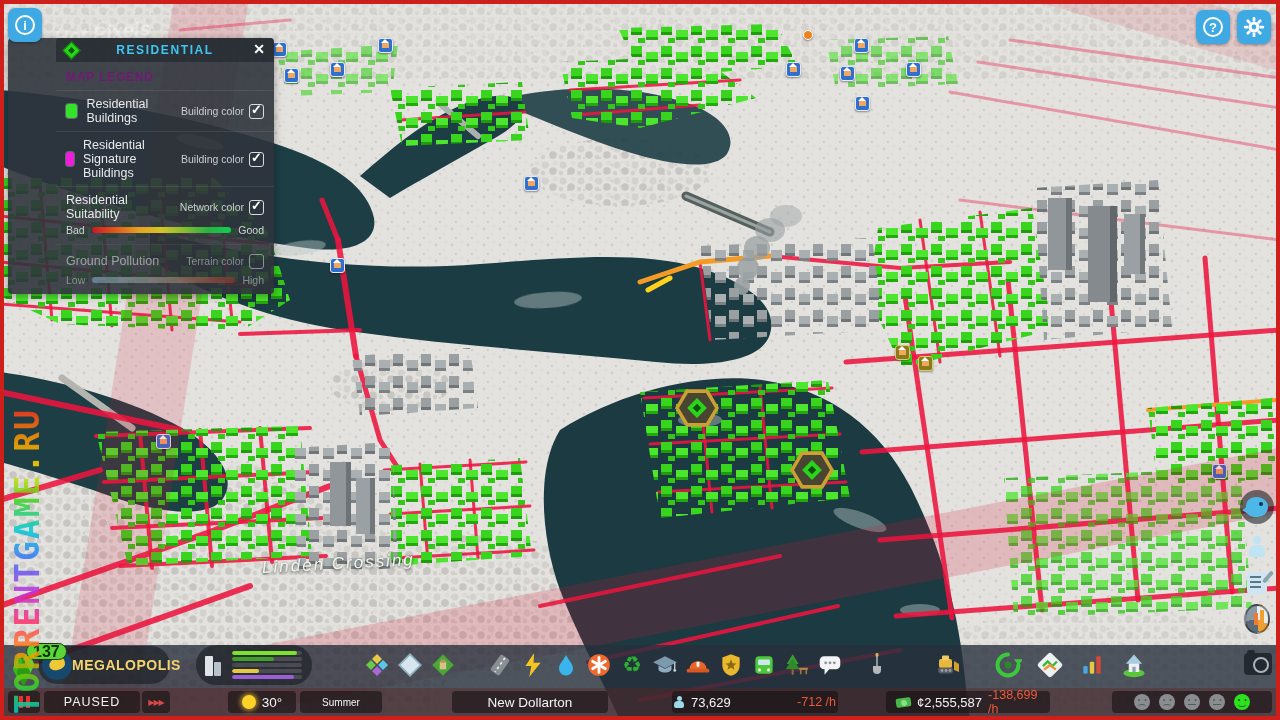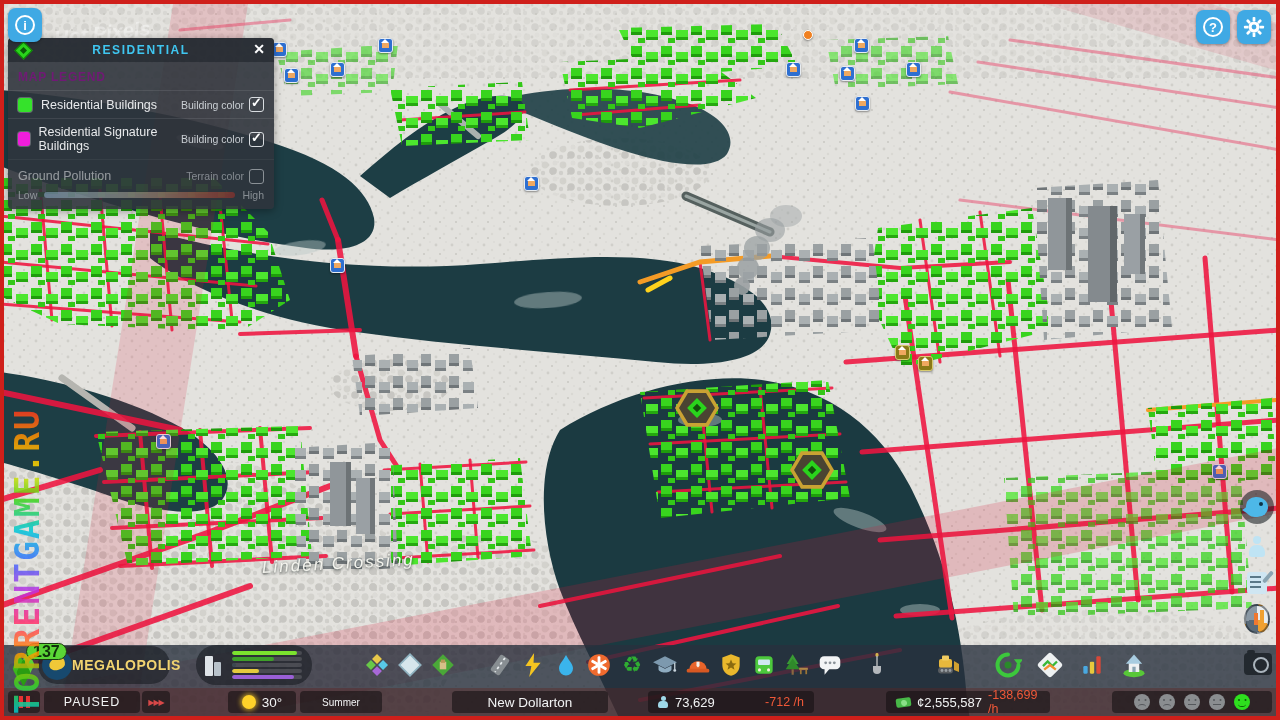--- a/index.html
+++ b/index.html
@@ -27,21 +27,21 @@
   .icon-btn{position:absolute;width:34px;height:34px;border-radius:8px;background:#3fa9e4;z-index:30;
     display:flex;align-items:center;justify-content:center;box-shadow:0 1px 3px rgba(0,0,0,.35);cursor:pointer;}
   .icon-btn .ring{width:20px;height:20px;border:2.5px solid #fff;border-radius:50%;display:flex;align-items:center;justify-content:center;
     color:#fff;font-weight:bold;font-size:13px;line-height:1;}
   #btn-info{left:8px;top:8px;}
   #btn-help{left:1196px;top:10px;}
   #btn-settings{left:1237px;top:10px;}
 
   
   .panel{position:absolute;left:8px;top:38px;width:266px;z-index:25;background:rgba(47,52,60,.90);
-    border-radius:4px;color:#e8eaec;font-size:13px;box-shadow:0 2px 8px rgba(0,0,0,.35);}
+    border-radius:4px;color:#e8eaec;font-size:13px;box-shadow:0 2px 8px rgba(0,0,0,.35);padding-left:48px;}
   .panel-header{position:relative;height:24px;background:rgba(36,40,47,.7);display:flex;align-items:center;border-radius:4px 4px 0 0;}
   .panel-title{position:absolute;left:0;right:0;text-align:center;color:#3fc6f0;font-weight:bold;font-size:12px;letter-spacing:1.6px;}
   .zone-diamond{width:13px;height:13px;margin-left:9px;background:#2ad41c;transform:rotate(45deg);border:1px solid #0c7a06;position:relative;z-index:1;}
   .zone-diamond:after{content:"";position:absolute;left:3px;top:3px;width:5px;height:5px;background:#0b5c08;}
   .panel-close{position:absolute;right:9px;top:3px;color:#fff;font-weight:bold;font-size:14px;cursor:pointer;z-index:1;}
   .legend-title{padding:8px 10px 6px;font-size:12px;font-weight:bold;letter-spacing:.8px;color:#701a75;}
   .legend-row{display:flex;align-items:center;padding:6px 10px;border-top:1px solid rgba(255,255,255,.09);min-height:26px;}
   .swatch{width:14px;height:14px;border-radius:3px;margin-right:9px;box-shadow:0 0 0 1px rgba(255,255,255,.25);}
   .legend-label{flex:0 1 auto;font-size:12.5px;}
   .spacer{flex:1;}
@@ -125,21 +125,21 @@
   .pause-btn{left:8px;width:32px;cursor:pointer;}
   .pause-glyph{width:11px;height:12px;position:relative;}
   .pause-glyph:before{content:"";position:absolute;left:0;width:4px;height:12px;background:#e83232;}
   .pause-glyph:after{content:"";position:absolute;right:0;width:4px;height:12px;background:#e83232;}
   .paused-pill{left:44px;width:96px;letter-spacing:1px;font-size:12.5px;}
   .speed-pill{left:142px;width:28px;cursor:pointer;color:#d84848;font-size:8px;letter-spacing:-1px;}
   .temp-pill{left:228px;width:68px;gap:6px;font-size:13.5px;}
   .sun{width:14px;height:14px;border-radius:50%;background:#ffd22a;box-shadow:0 0 4px 2px rgba(255,210,42,.55);}
   .season-pill{left:300px;width:82px;font-size:10px;}
   .loc-pill{left:452px;width:156px;font-size:13.5px;}
-  .pop-pill{left:648px;width:166px;cursor:pointer;justify-content:flex-start;padding:0 10px;gap:7px;}
+  .pop-pill{left:672px;width:166px;cursor:pointer;justify-content:flex-start;padding:0 2px;gap:7px;}
   .rate{margin-left:auto;color:#f05838;font-size:12.5px;}
   .money-pill{left:886px;width:164px;cursor:pointer;justify-content:flex-start;padding:0 10px;gap:6px;}
   .pop-ico{width:10px;height:13px;position:relative;flex:none;}
   .pop-ico:before{content:"";position:absolute;left:2.5px;top:0;width:5px;height:5px;border-radius:50%;background:#9fd8e8;}
   .pop-ico:after{content:"";position:absolute;left:0;top:5.5px;width:10px;height:7px;border-radius:4px 4px 2px 2px;background:#9fd8e8;}
   .cash-ico{width:15px;height:9px;background:#48b848;border-radius:2px;position:relative;flex:none;transform:rotate(-8deg);}
   .cash-ico:before{content:"";position:absolute;left:4.5px;top:1.5px;width:6px;height:6px;border-radius:50%;background:#8ae088;}
   .happy-pill{left:1112px;width:160px;gap:9px;cursor:pointer;}
   .face{width:16px;height:16px;border-radius:50%;background:#8a8d90;position:relative;}
   .face:before{content:"";position:absolute;left:3.5px;top:4.5px;width:2.5px;height:2.5px;border-radius:50%;background:#55585c;box-shadow:6.5px 0 0 #55585c;}
@@ -397,20 +397,33 @@
     </div>
 
     <div class="legend-row">
       <span class="swatch" style="background: rgb(239, 29, 219);"></span>
       <span class="legend-label">Residential Signature Buildings</span>
       <span class="spacer"></span>
       <span class="mode-label">Building color</span>
       <span class="checkbox on"></span>
     </div>
 
+    <div class="grad-section">
+      <div class="grad-head">
+        <span class="legend-label">Residential Suitability</span>
+        <span class="spacer"></span>
+        <span class="mode-label">Network color</span>
+        <span class="checkbox on"></span>
+      </div>
+      <div class="grad-bar-row">
+        <span>Bad</span>
+        <span class="grad-bar grad-suit"></span>
+        <span>Good</span>
+      </div>
+    </div>
 
     <div class="grad-section disabled">
       <div class="grad-head">
         <span class="legend-label">Ground Pollution</span>
         <span class="spacer"></span>
         <span class="mode-label">Terrain color</span>
         <span class="checkbox"></span>
       </div>
       <div class="grad-bar-row">
         <span>Low</span>

